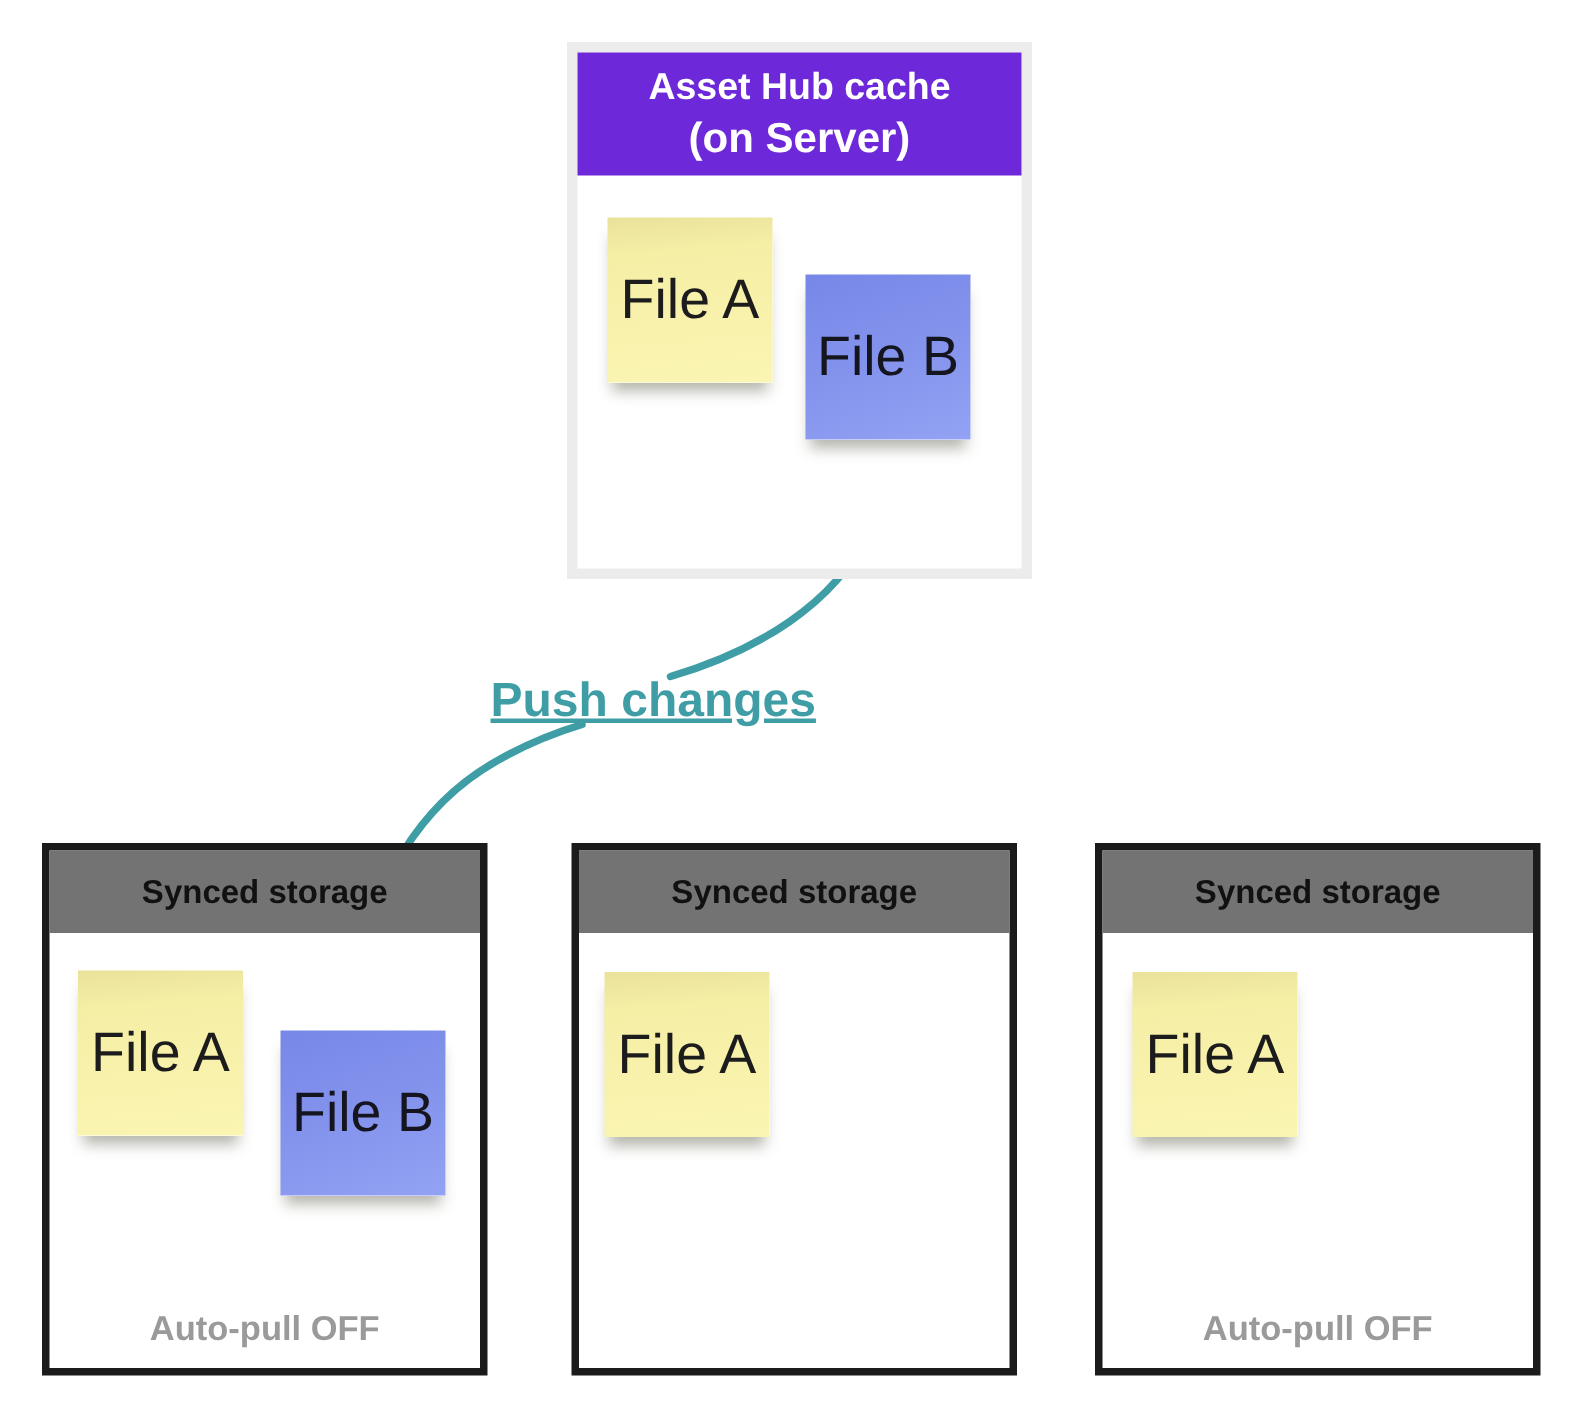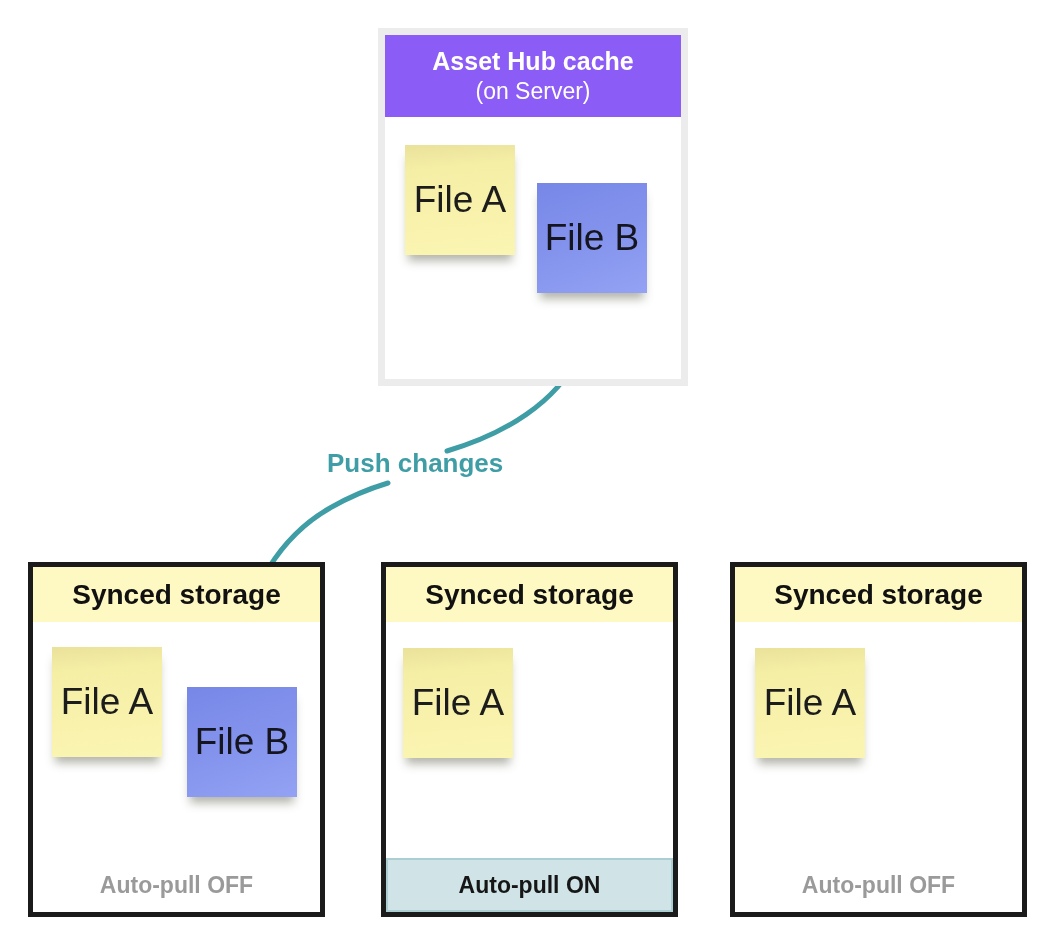--- a/index.html
+++ b/index.html
@@ -4,48 +4,48 @@
 <style>
   html,body { margin:0; padding:0; background:#ffffff; }
   body { font-family:"Liberation Sans","DejaVu Sans",sans-serif; }
   .canvas {
     position:relative; width:1056px; height:946px; background:#ffffff; overflow:hidden;
   }
   .arrow-svg { position:absolute; left:0; top:0; width:1056px; height:946px; pointer-events:none; }
 
   .push-label {
     position:absolute; left:327px; top:448px;
-    font-size:26px; font-weight:bold; color:#3f9da5; white-space:nowrap;
+    font-size:32px; font-weight:bold; color:#3f9da5; white-space:nowrap;text-decoration:underline;
   }
 
   
   .server-box {
     position:absolute; left:378px; top:28px; width:310px; height:358px;
     box-sizing:border-box; border:7px solid #ececec; background:#ffffff;
   }
   .server-header {
-    height:82px; background:#8b5cf6; color:#ffffff;
+    height:82px; background:#6d28d9; color:#ffffff;
     display:flex; flex-direction:column; align-items:center; justify-content:center;
     line-height:1.3;
   }
   .server-title { font-size:25px; font-weight:bold; }
-  .server-subtitle { font-size:23px; font-weight:normal; }
+  .server-subtitle { font-size:28px; font-weight:bold; }
 
   
   .storage-box {
     position:absolute; top:562px; width:297px; height:355px;
     box-sizing:border-box; border:5px solid #1b1b1b; background:#ffffff;
   }
   .storage-box.pos-left   { left:28px; }
   .storage-box.pos-mid    { left:381px; }
   .storage-box.pos-right  { left:730px; }
   .storage-header {
-    height:55px; background:#fef9c3; color:#111111;
+    height:55px; background:#737373; color:#111111;
     display:flex; align-items:center; justify-content:center;
-    font-size:28px; font-weight:bold;
+    font-size:22px; font-weight:bold;
   }
   .storage-footer {
     position:absolute; left:0; right:0; bottom:0; height:54px;
     display:flex; align-items:center; justify-content:center;
     font-size:23px; font-weight:bold;
   }
   .storage-footer.off { color:#9a9a9a; background:transparent; }
   .storage-footer.on  { color:#161616; background:#d0e3e6; box-shadow:inset 0 0 0 2px #abced3; }
 
   
@@ -83,21 +83,20 @@
   <div class="storage-box pos-left">
     <div class="storage-header">Synced storage</div>
     <div class="note yellow" style="left:19px; top:80px;">File A</div>
     <div class="note blue" style="left:154px; top:80px;">File B</div>
     <div class="storage-footer off">Auto-pull OFF</div>
   </div>
 
   <div class="storage-box pos-mid">
     <div class="storage-header">Synced storage</div>
     <div class="note yellow" style="left:17px; top:81px;">File A</div>
-    <div class="storage-footer on">Auto-pull ON</div>
   </div>
 
   <div class="storage-box pos-right">
     <div class="storage-header">Synced storage</div>
     <div class="note yellow" style="left:20px; top:81px;">File A</div>
     <div class="storage-footer off">Auto-pull OFF</div>
   </div>
 
 </div>
 

